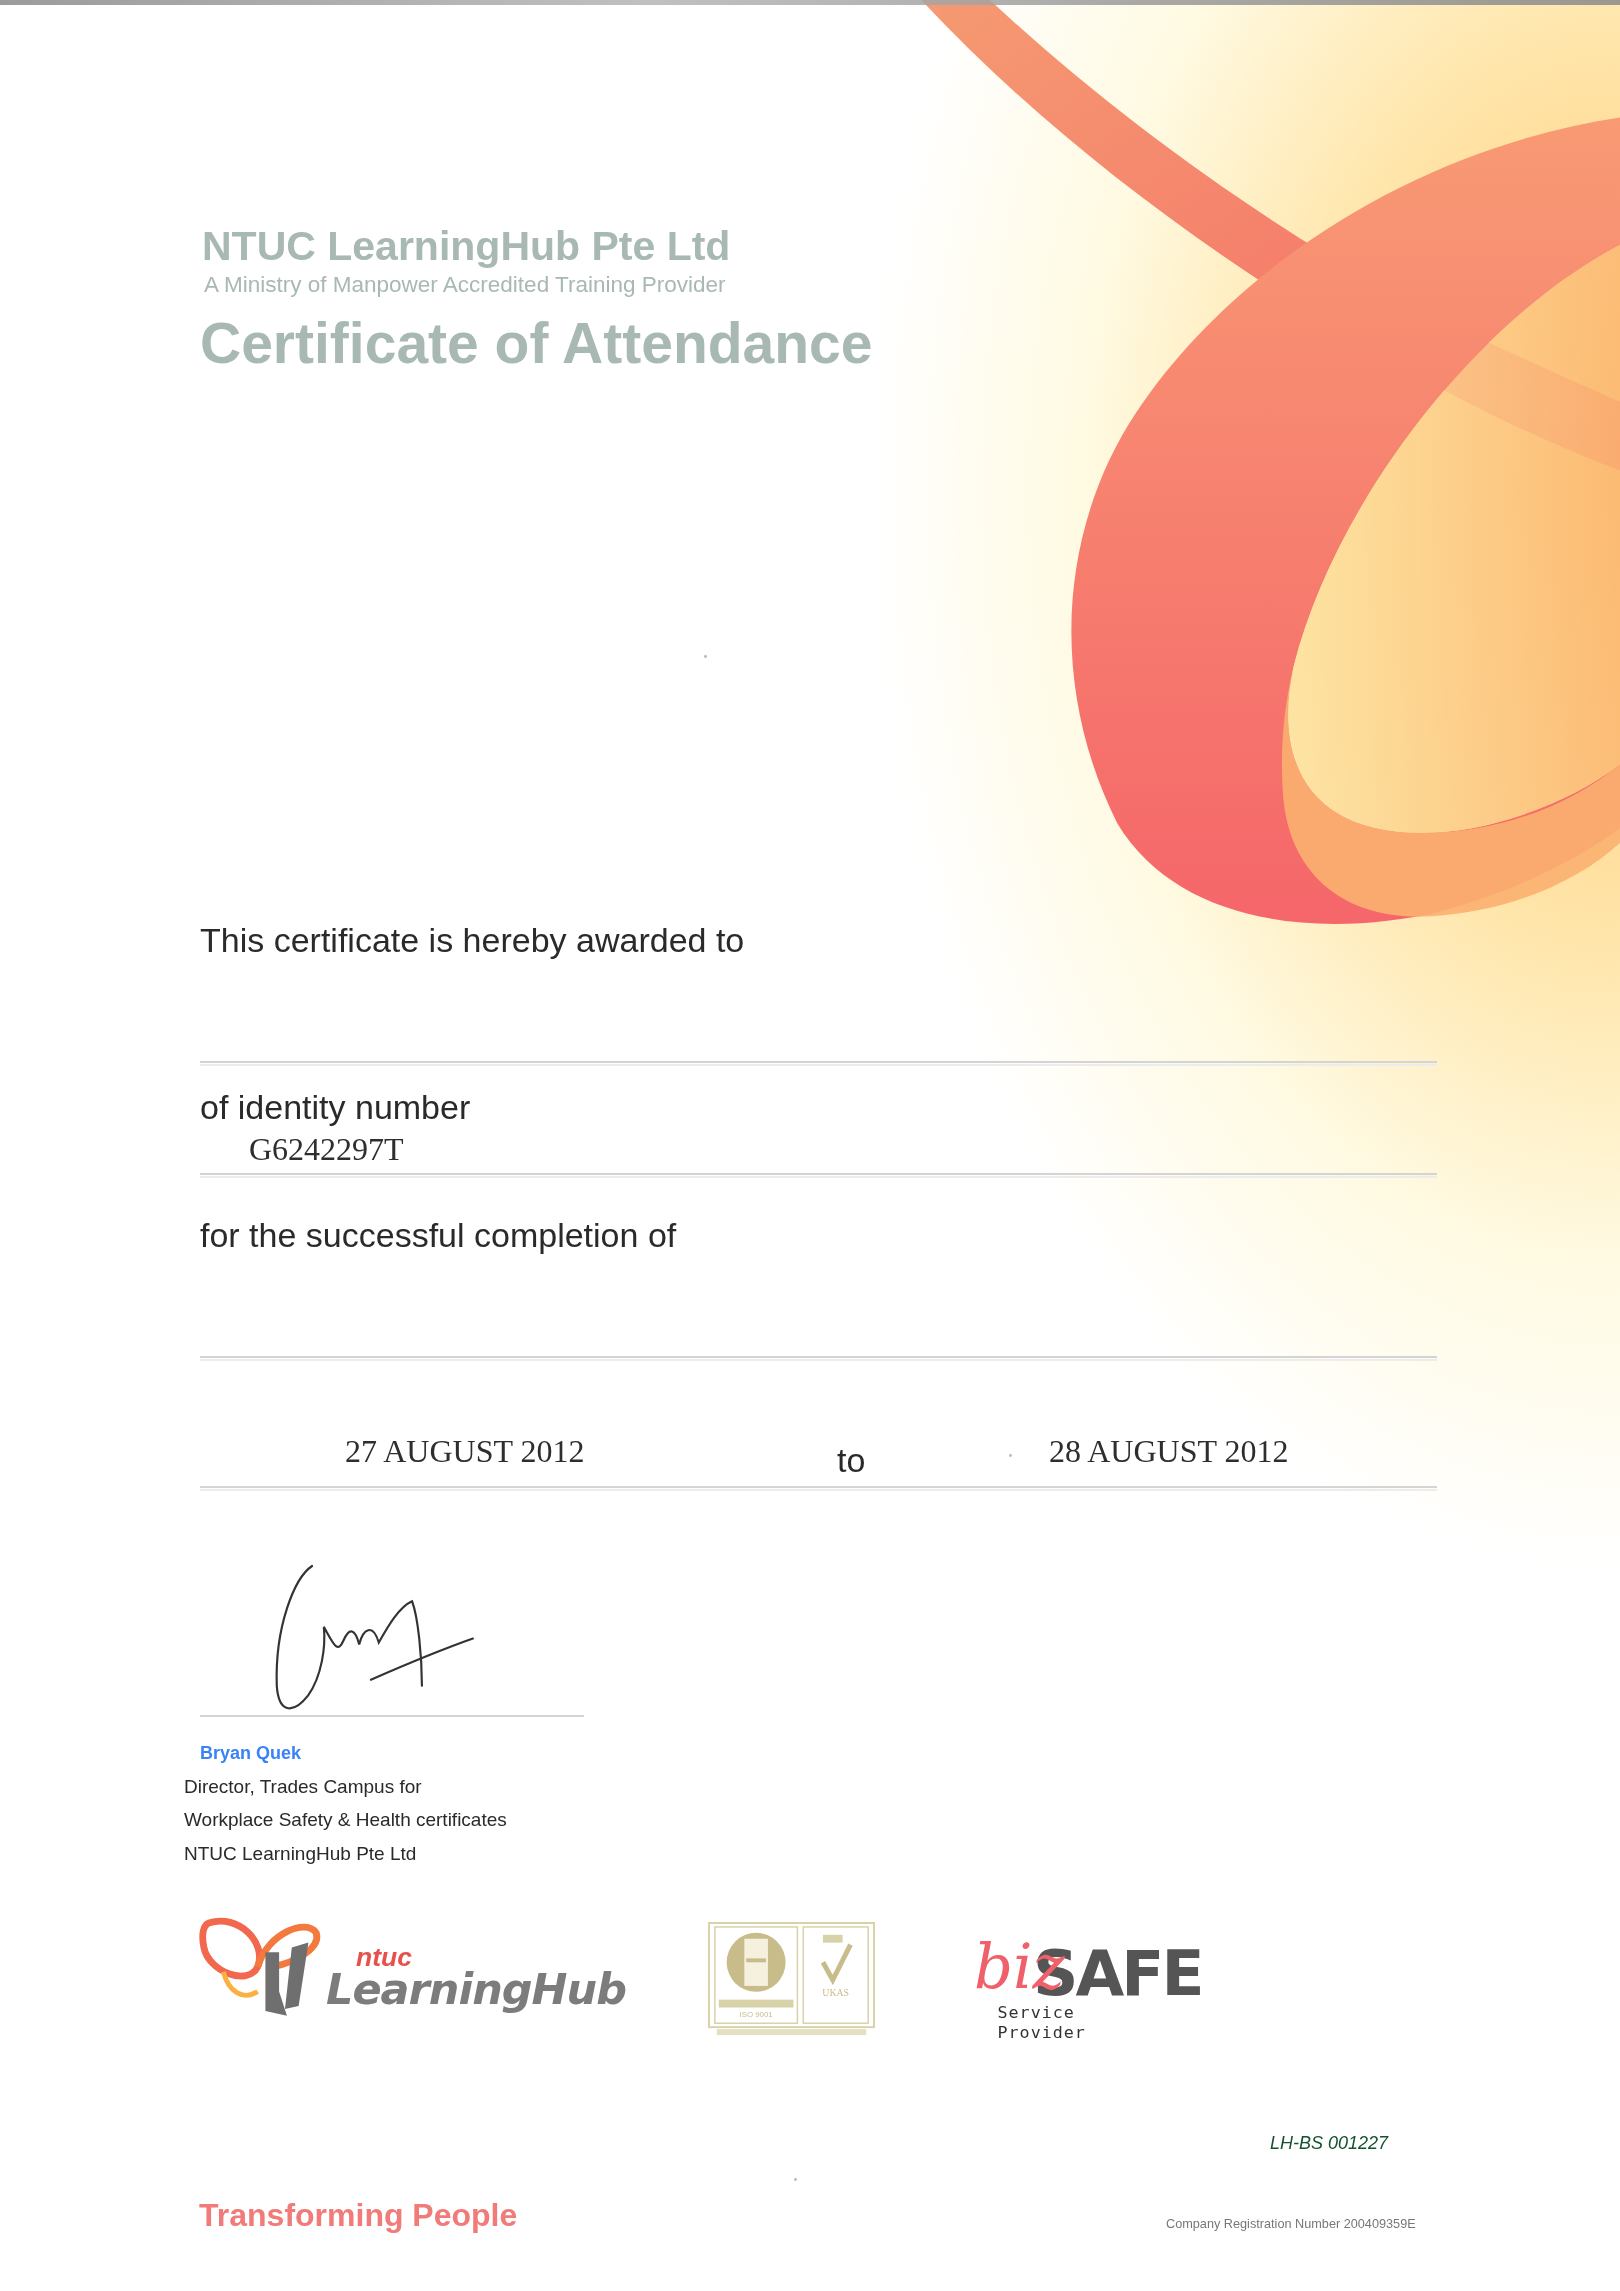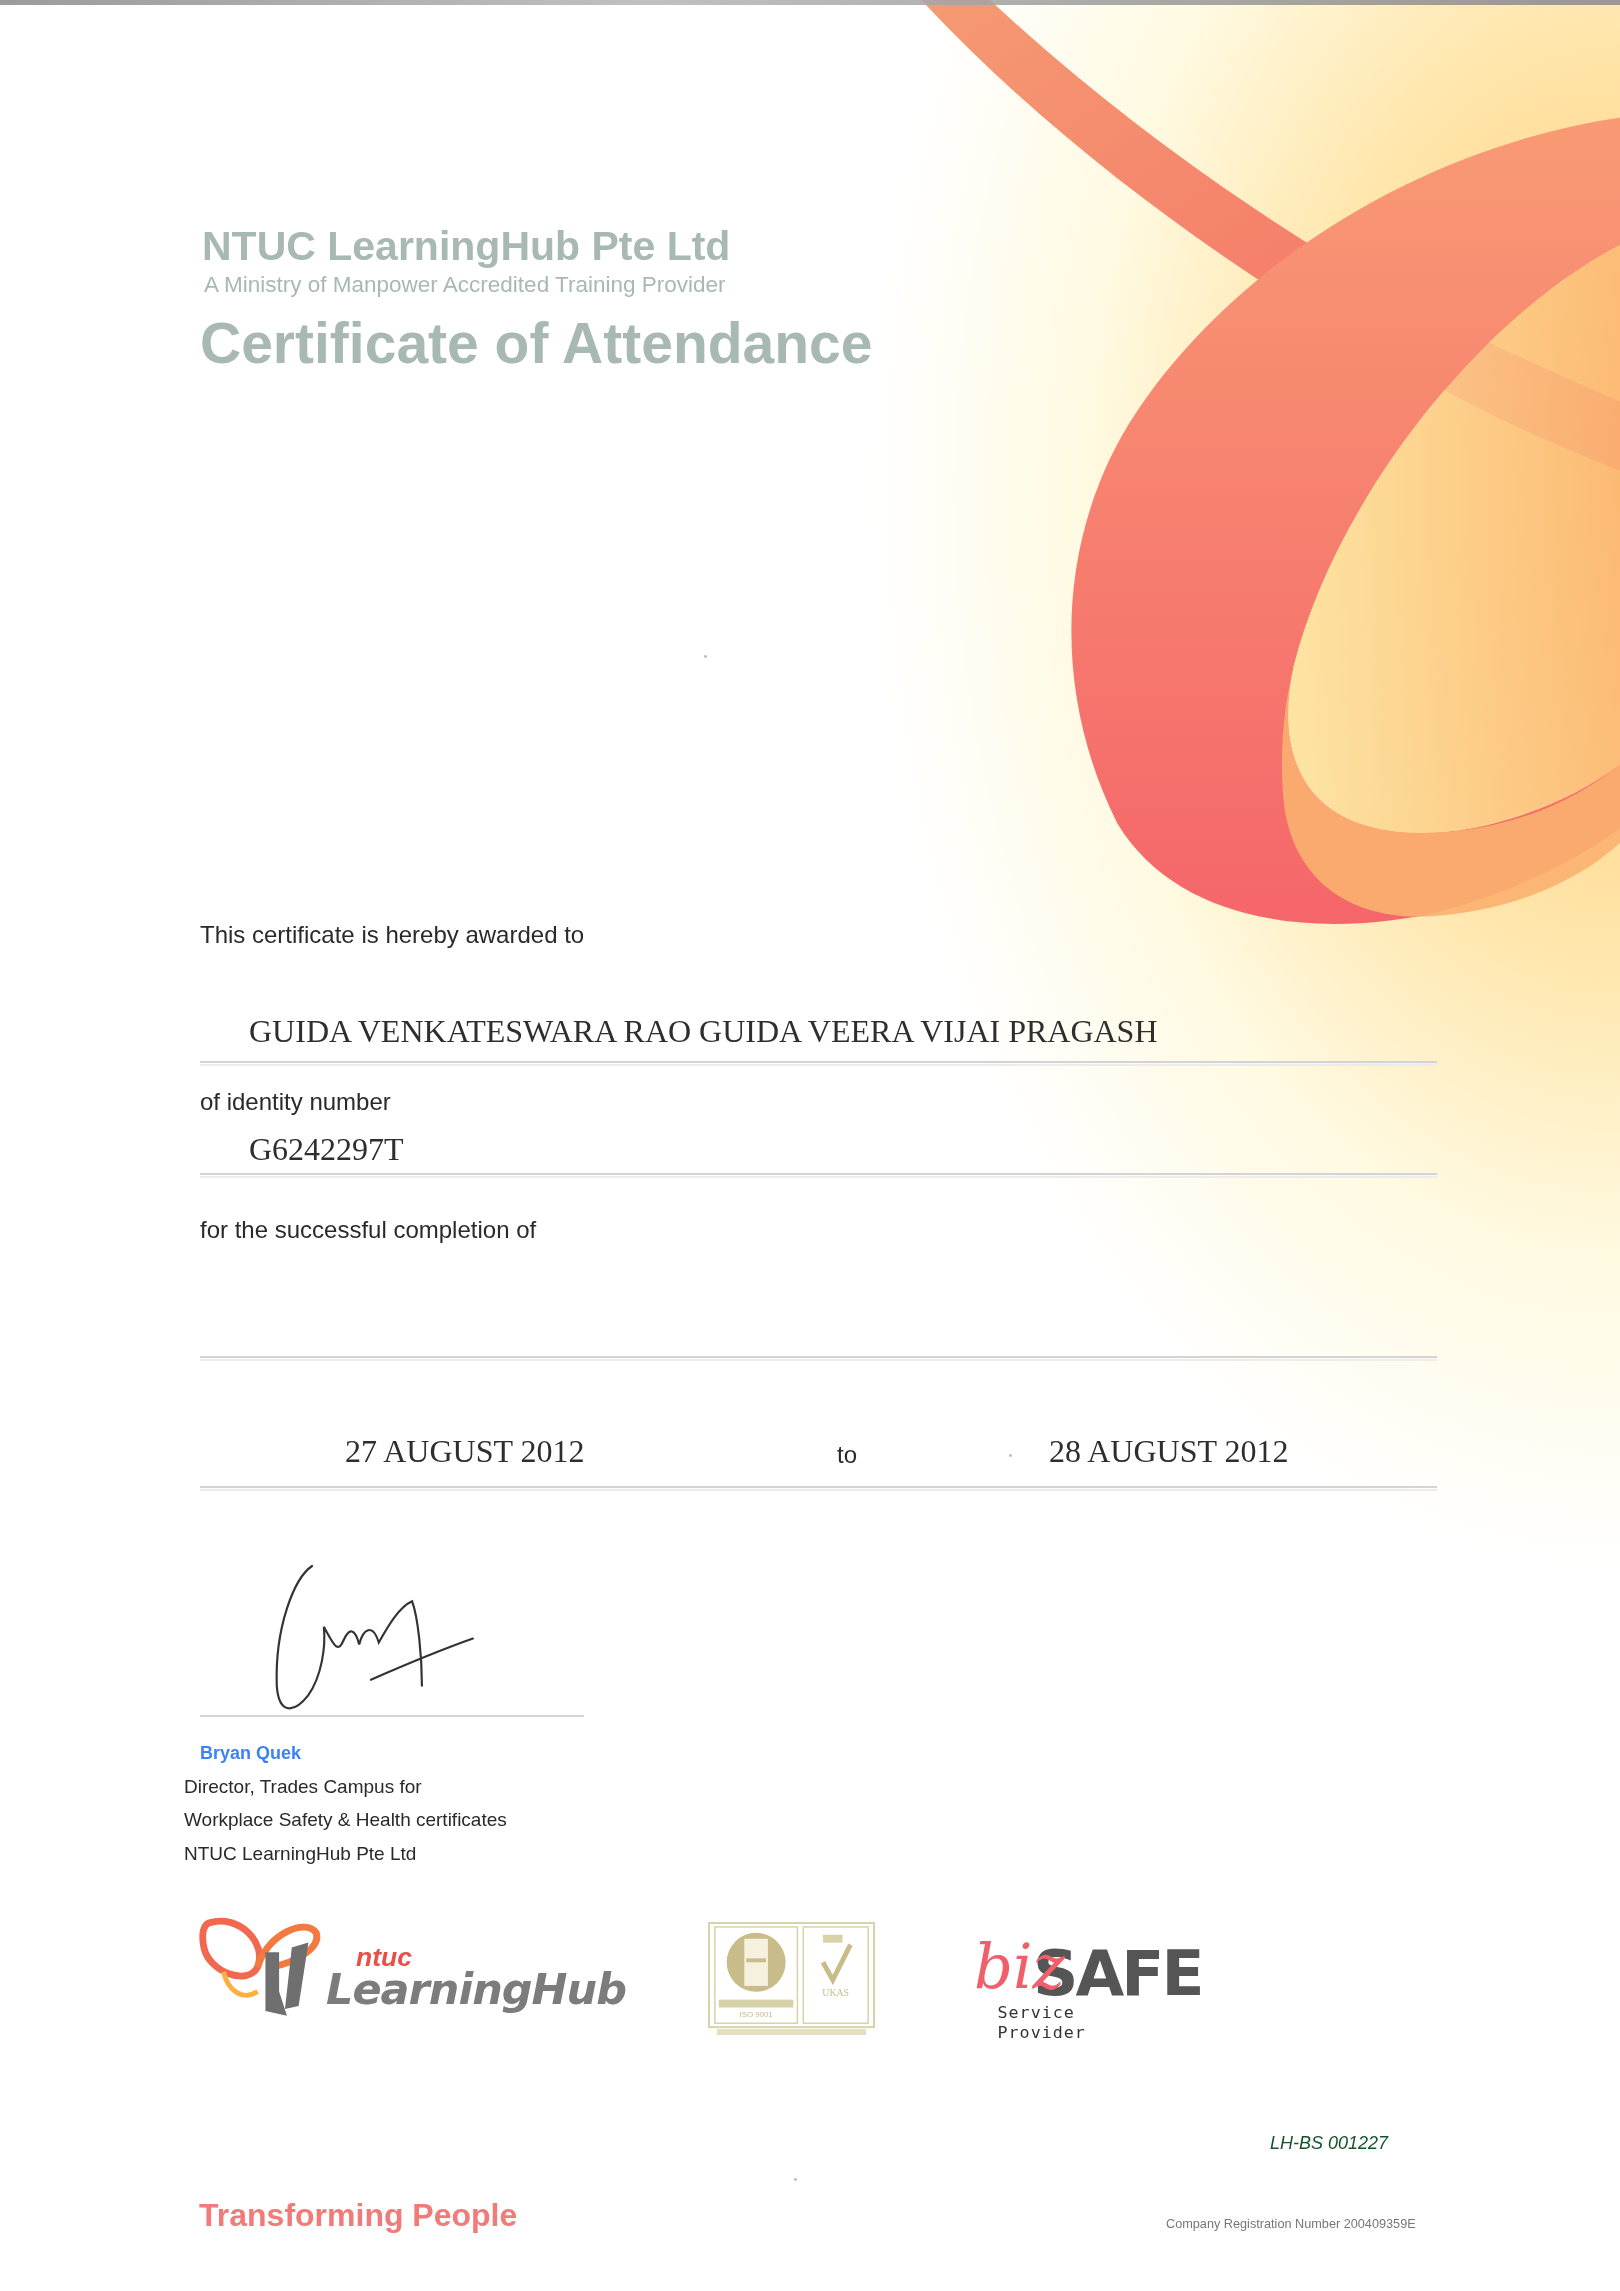--- a/index.html
+++ b/index.html
@@ -25,21 +25,21 @@
     left: 202px; top: 223px; font-size: 41px; font-weight: bold; color: #a8b8b2;
     letter-spacing: 0px;
   }
   .org-sub {
     left: 204px; top: 272px; font-size: 22.5px; color: #a8b8b2;
   }
   .cert-title {
     left: 200px; top: 310px; font-size: 57px; font-weight: bold; color: #a8b8b2;
   }
   .label {
-    font-size: 24px; color: #2a2a2a;
+    font-size: 34px; color: #2a2a2a;
   }
   .value {
     font-family: "Liberation Serif", serif; font-size: 32px; color: #2e2e2e;
   }
   .rule {
     position: absolute; left: 200px; width: 1237px; height: 2px;
     background: #d4d4d4;
     box-shadow: 0 2.9px 0 #ececec;
   }
   .sig-rule {
@@ -91,21 +91,20 @@
     <path d="M1320 680 C1300 770 1330 850 1450 850 C1540 850 1610 815 1653 780 L1653 860 C1610 900 1540 930 1460 935 C1380 940 1320 900 1310 820 C1305 770 1310 720 1320 680 Z" fill="#fbb070" opacity="0.9"></path>
   </svg>
 
   <div class="top-rule"></div>
 
   <div class="abs org-name">NTUC LearningHub Pte Ltd</div>
   <div class="abs org-sub">A Ministry of Manpower Accredited Training Provider</div>
   <div class="abs cert-title">Certificate of Attendance</div>
 
   <div class="abs label" style="left:200px; top:921px;">This certificate is hereby awarded to</div>
-  <div class="abs value" style="left:249px; top:1013px;">GUIDA VENKATESWARA RAO GUIDA VEERA VIJAI PRAGASH</div>
   <div class="rule" style="top:1061px;"></div>
 
   <div class="abs label" style="left:200px; top:1088px;">of identity number</div>
   <div class="abs value" style="left:249px; top:1131px;">G6242297T</div>
   <div class="rule" style="top:1173px;"></div>
 
   <div class="abs label" style="left:200px; top:1216px;">for the successful completion of</div>
   <div class="rule" style="top:1356px;"></div>
 
   <div class="abs value" style="left:345px; top:1433px;">27 AUGUST 2012</div>

